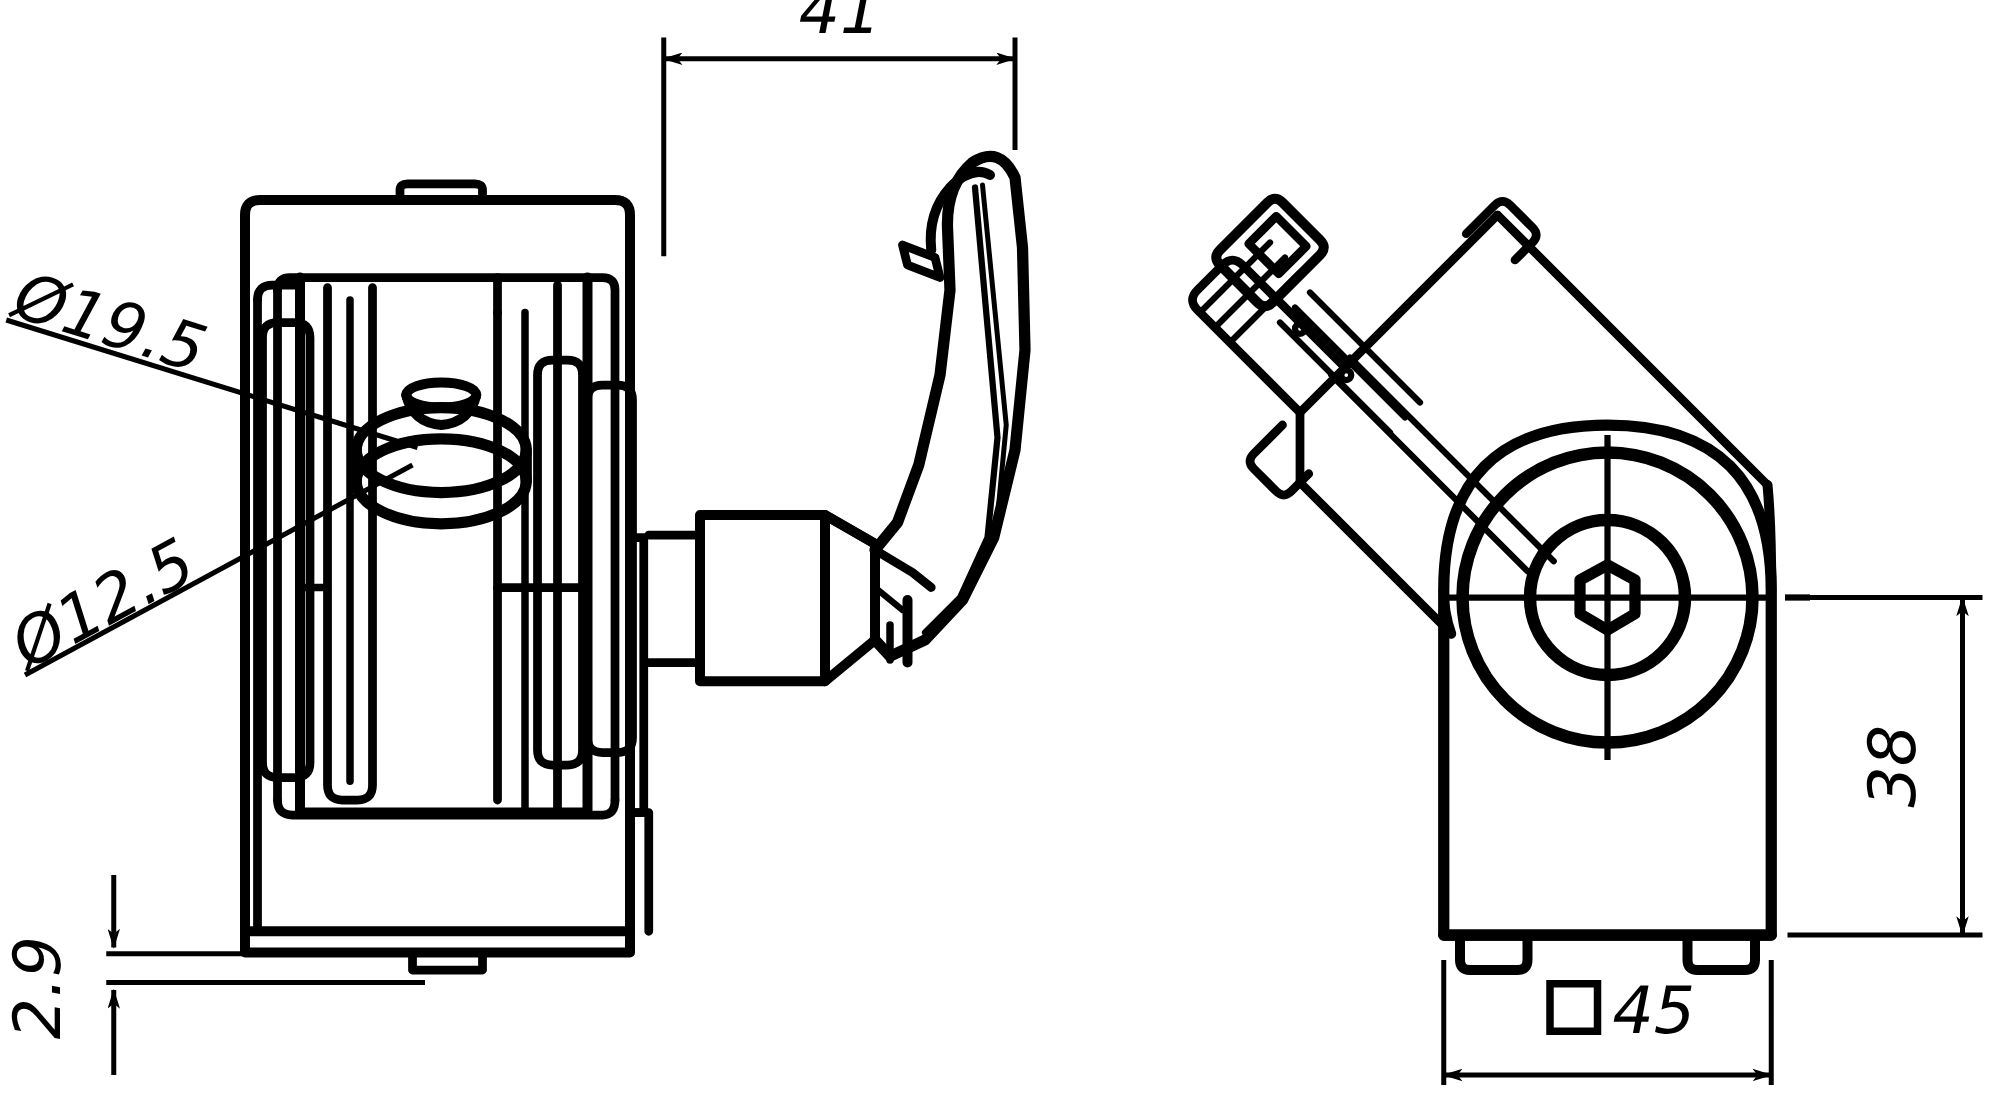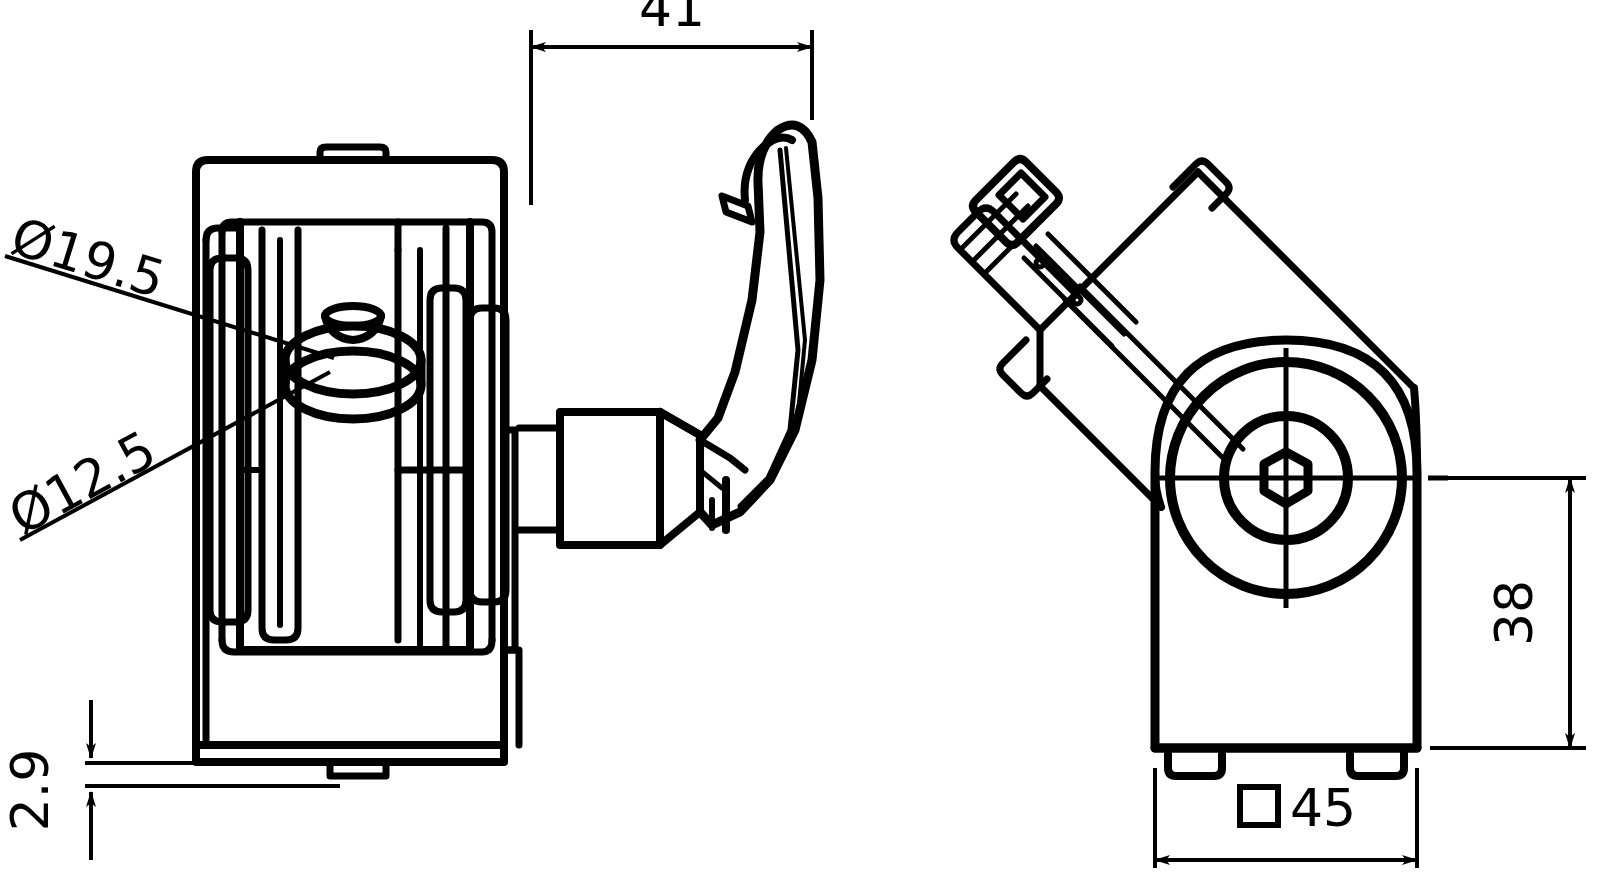--- a/index.html
+++ b/index.html
@@ -1,18 +1,18 @@
 <!DOCTYPE html>
 <html><head>
 <meta charset="utf-8">
 <title>Technical Drawing</title>
 <style>
   html,body{margin:0;padding:0;background:#ffffff;}
   body{width:1600px;height:883px;overflow:hidden;font-family:"DejaVu Sans",sans-serif;}
-  #stage{position:relative;width:1600px;height:883px;background:#fff;}
+  #stage{position:relative;width:1600px;height:883px;background:#fff;font-style:italic;}
   svg{display:block;}
   .dimtext{font-family:"DejaVu Sans",sans-serif;font-size:52px;fill:#000;}
 </style>
 </head>
 <body>
 
 <div id="stage">
 <svg width="1600" height="883" viewBox="0 0 1600 883" xmlns="http://www.w3.org/2000/svg">
 
   <rect x="0" y="0" width="1600" height="883" fill="#ffffff"></rect>

